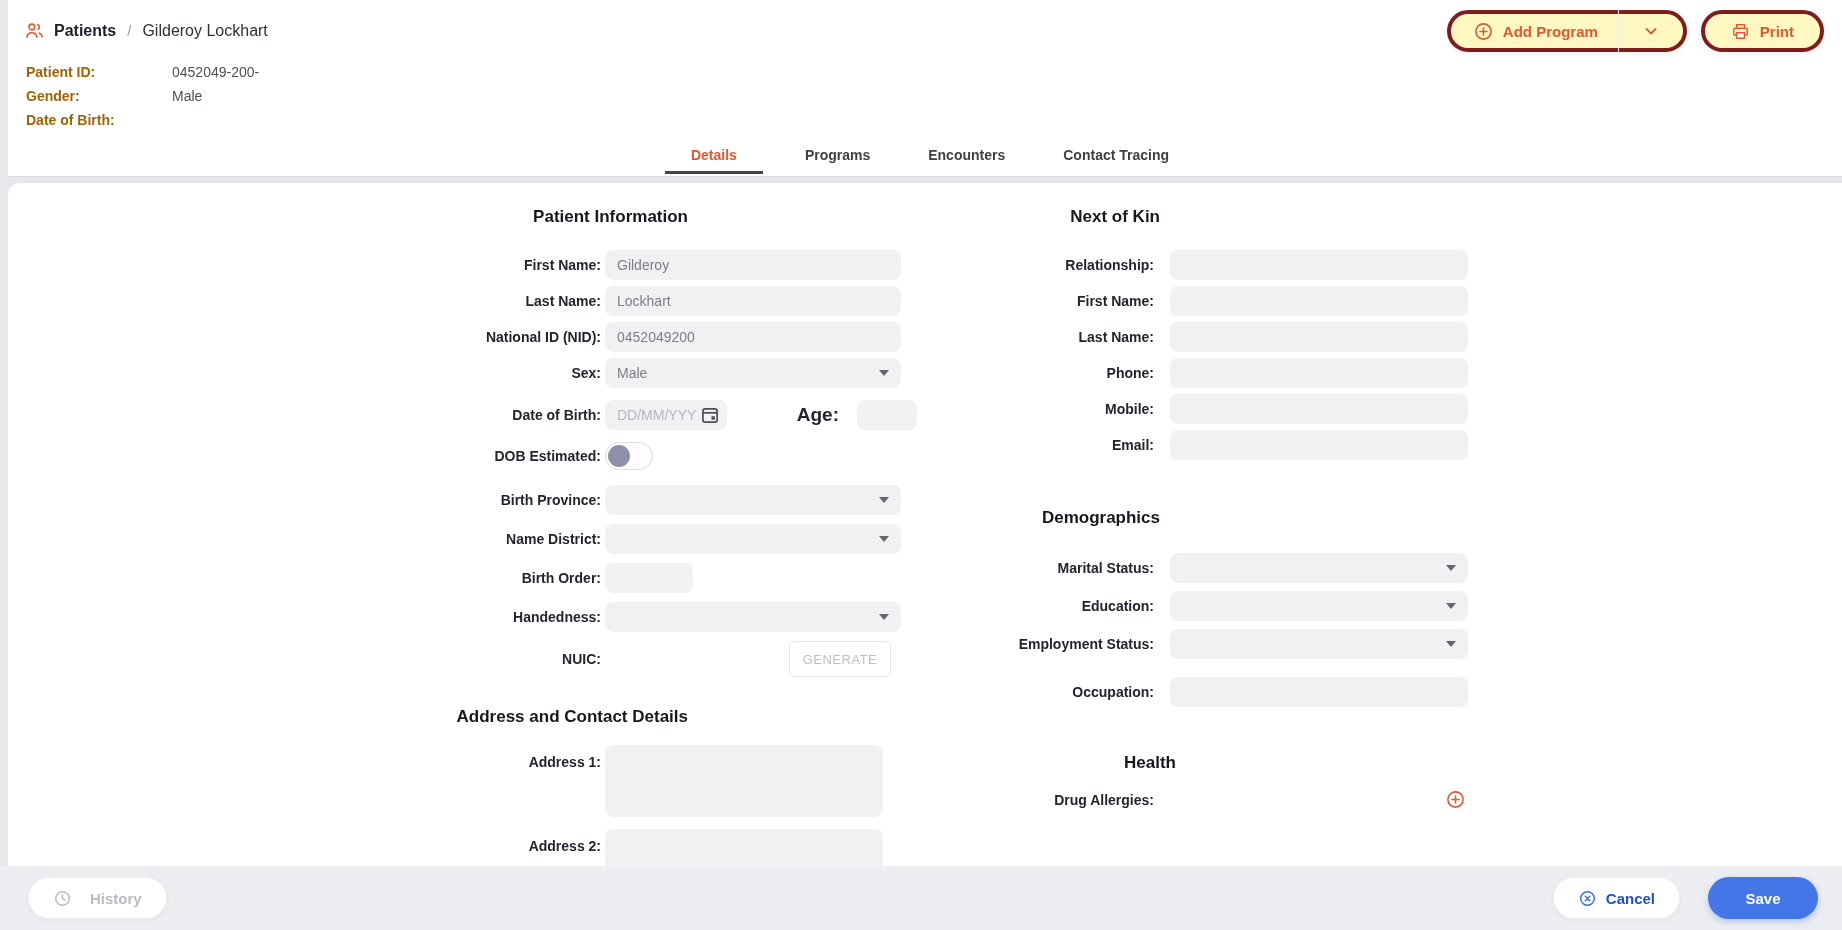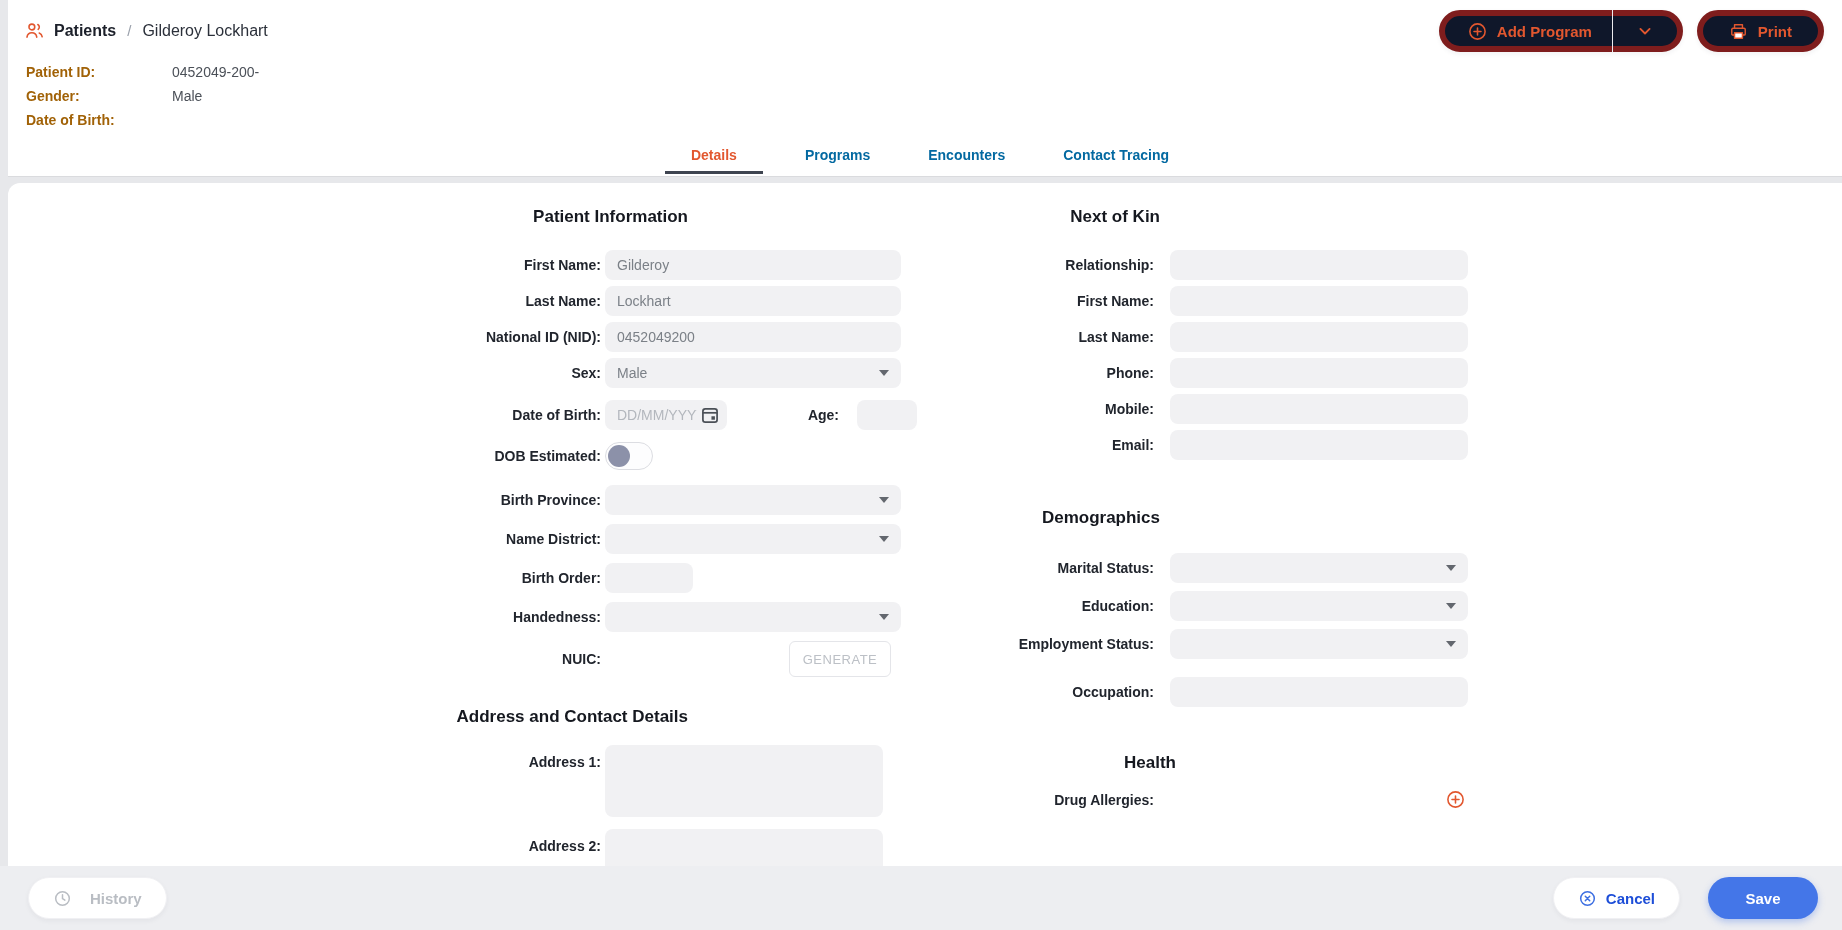--- a/index.html
+++ b/index.html
@@ -18,33 +18,33 @@
   .breadcrumb .crumb-section{font-size:16px;font-weight:700;color:#1c202a;}
   .breadcrumb .crumb-sep{font-size:15px;color:#9aa0ab;margin:0 2px;}
   .breadcrumb .crumb-current{font-size:16px;color:#2b303a;}
   .summary{position:absolute;left:18px;top:64px;}
   .summary-row{display:flex;margin-bottom:8px;line-height:16px;}
   .summary-row .s-lbl{width:146px;font-size:14px;font-weight:700;color:#a16207;}
   .summary-row .s-val{font-size:14px;color:#4b5058;}
   
   .top-actions{position:absolute;right:18px;top:10px;display:flex;gap:14px;}
   .pill{
-    height:42px;border-radius:21px;background:#0f172a;display:flex;align-items:center;
-    border:6px solid #7f1d1d;box-shadow:0 2px 5px rgba(30,34,50,.06);
+    height:42px;border-radius:21px;background:#fef9c3;display:flex;align-items:center;
+    border:4px solid #7f1d1d;box-shadow:0 2px 5px rgba(30,34,50,.06);
     cursor:pointer;box-sizing:border-box;
   }
   .split{padding:0;}
   .split .split-main{display:flex;align-items:center;gap:9px;padding:0 20px 0 22px;height:100%;}
   .split .split-div{width:1px;height:42px;background:#ececef;}
   .split .split-caret{display:flex;align-items:center;justify-content:center;width:64px;height:100%;}
   .btn-txt-orange{font-size:15px;font-weight:700;color:#e2572f;white-space:nowrap;}
   .print-btn{padding:0 26px;gap:10px;}
   
   .tabs{position:absolute;left:0;right:0;bottom:2px;display:flex;justify-content:center;gap:26px;}
-  .tab{font-size:14px;font-weight:700;color:#0369a1;padding:6px 16px 11px;cursor:pointer;}
+  .tab{font-size:14px;font-weight:700;color:#404040;padding:6px 16px 11px;cursor:pointer;}
   .tab.active{color:#e2572f;border-bottom:3px solid #3e4450;padding:6px 26px 8px;}
   
   .content{
     position:absolute;left:8px;top:183px;right:0;bottom:64px;
     background:#fff;border-top-left-radius:12px;overflow:hidden;
   }
   .col-left{position:absolute;left:340px;top:0;width:556px;}
   .col-right{position:absolute;left:900px;top:0;width:561px;}
   h2{font-size:17px;font-weight:700;color:#15181f;margin:0;line-height:20px;}
   .col-left h2{width:340px;text-align:right;}
@@ -71,21 +71,21 @@
   .col-right .sel{width:298px;}
   .sel .caret{
     position:absolute;right:12px;top:12px;width:0;height:0;
     border-left:5px solid transparent;border-right:5px solid transparent;border-top:6px solid #63676e;
   }
   .txa{width:278px;padding:8px 12px;resize:none;outline:none;display:block;}
   .r-dob{margin-top:12px;}
   .date-wrap{position:relative;width:122px;flex:none;}
   .date-wrap .inp{width:122px;padding-right:30px;}
   .cal-ico{position:absolute;right:7px;top:5px;cursor:pointer;}
-  .age-lbl{width:60px;margin-left:52px;flex:none;text-align:right;font-size:14px;font-weight:700;color:#21252d;}
+  .age-lbl{width:60px;margin-left:52px;flex:none;text-align:right;font-size:19px;font-weight:700;color:#21252d;}
   .age-inp{width:60px;margin-left:18px;padding:0 10px;}
   .r-toggle{margin-top:12px;margin-bottom:0;}
   .toggle{
     width:46px;height:26px;border:1.5px solid #dcdde2;border-radius:14px;background:#fdfdfe;
     position:relative;cursor:pointer;box-sizing:content-box;
   }
   .toggle .knob{position:absolute;left:2px;top:2px;width:22px;height:22px;border-radius:50%;background:#8c91a9;}
   .r-prov{margin-top:15px;margin-bottom:9px;}
   .r-9{margin-bottom:9px;}
   .inp-small{width:88px;}

